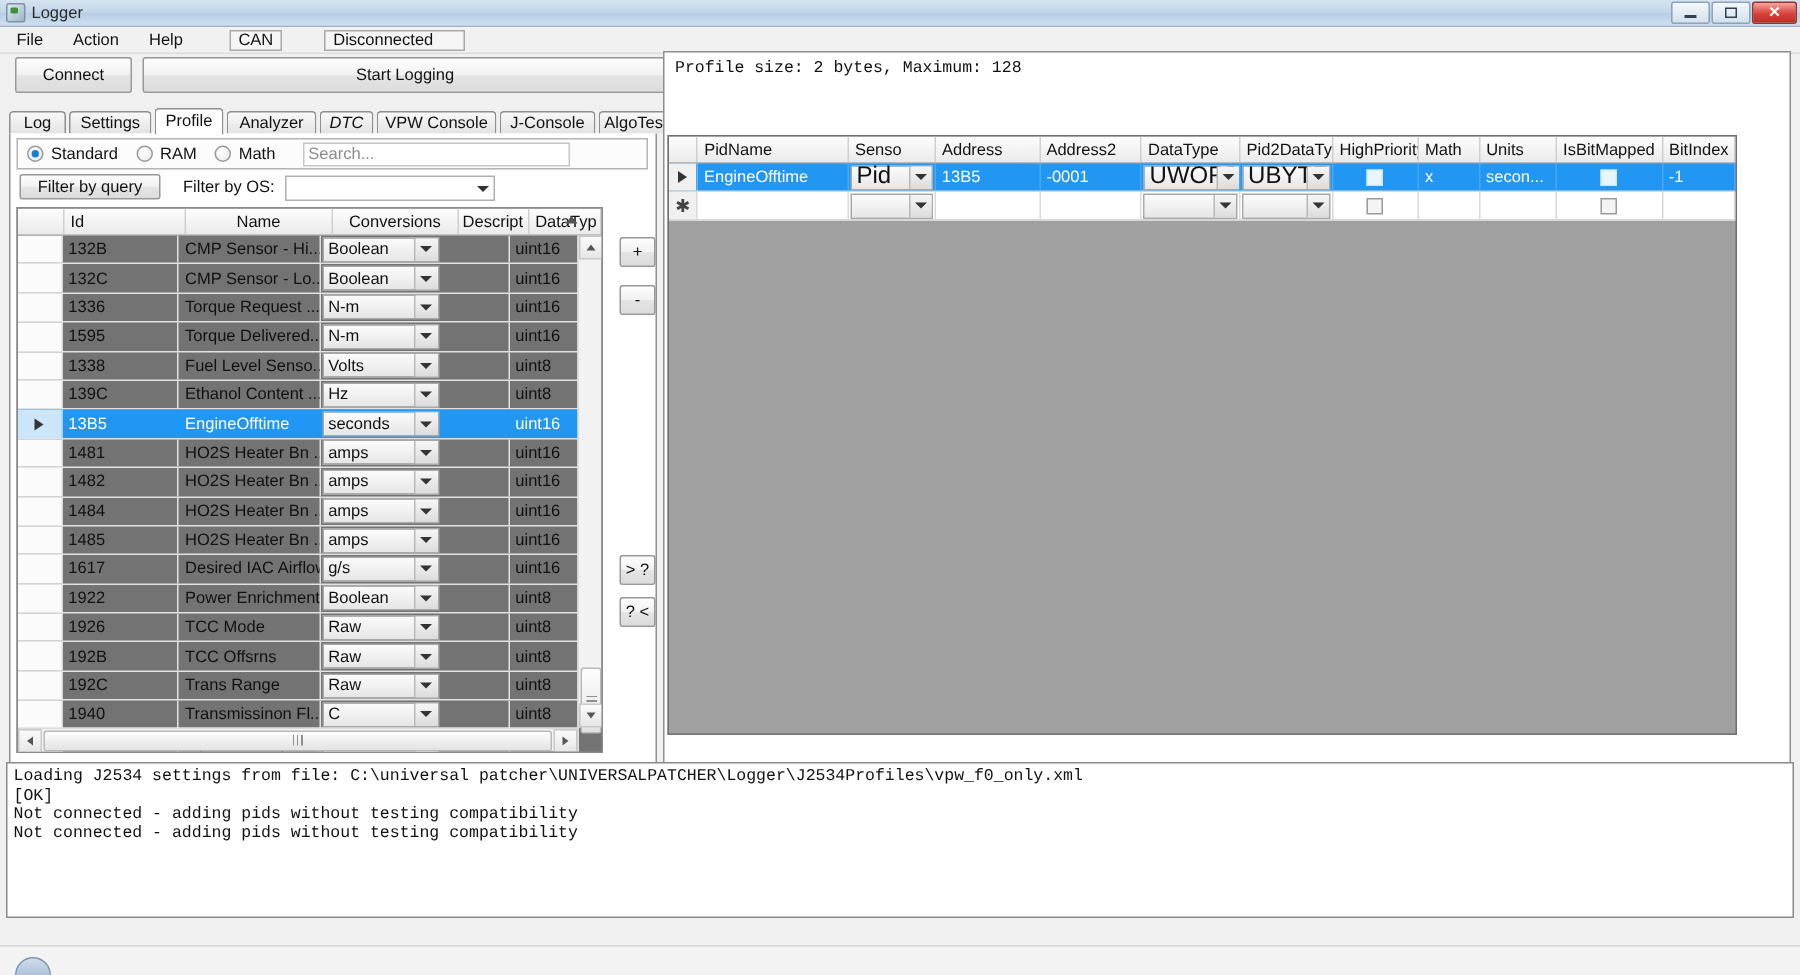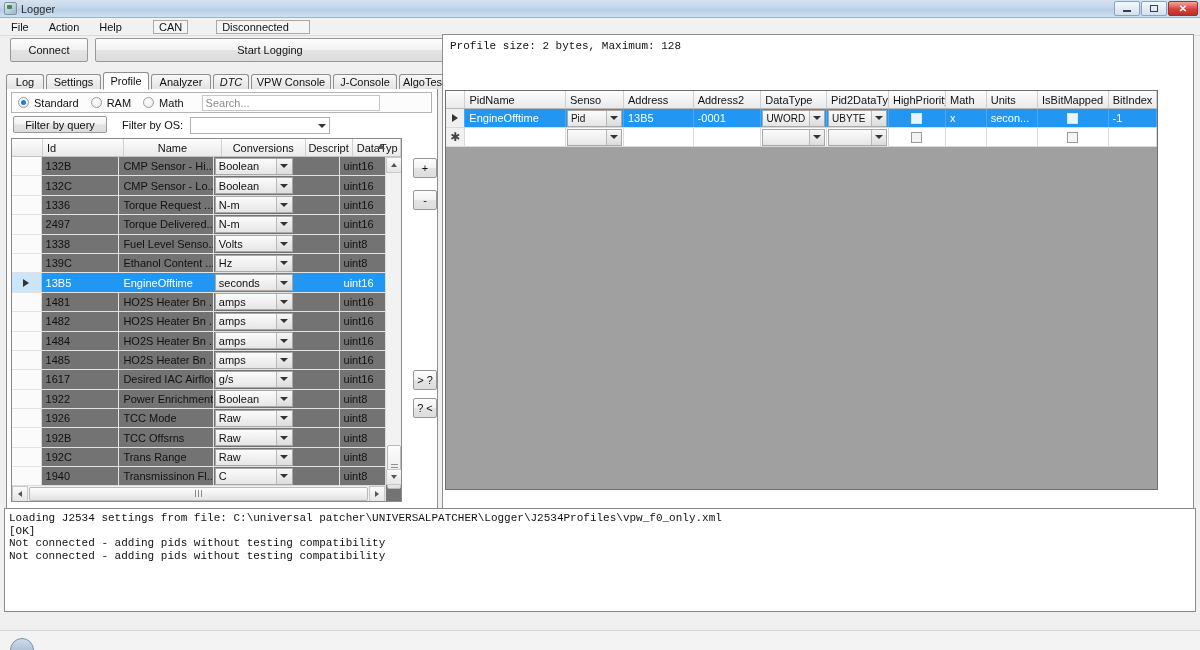--- a/index.html
+++ b/index.html
@@ -242,21 +242,21 @@
   .rrow { display:flex; height:19px; align-items:center; background:#ffffff;
           border-bottom:1px solid #d9d9d9; }
   .rrow.sel { background:#2196f3; }
   .rc { height:100%; display:flex; align-items:center; font-size:11px; color:#111;
         border-right:1px solid #dadada; padding-left:4px; overflow:hidden; white-space:nowrap; }
   .rrow.sel .rc { color:#ffffff; border-right-color:#49a9f5; }
   .rccombo {
     height:17px; margin:0 1px; border:1px solid #a8a8a8;
     background: linear-gradient(180deg,#fbfbfb,#e6e6e6);
     position:relative; display:flex; align-items:center;
-    font-size:10px; color:#111; padding-left:3px;
+    font-size:16px; color:#111; padding-left:3px;
   }
   .rccombo .ccarrow {
     position:absolute; right:0; top:0; width:15px; height:100%;
     border-left:1px solid #b8b8b8;
     background: linear-gradient(180deg,#f6f6f6,#dcdcdc);
     display:flex; align-items:center; justify-content:center;
   }
   .rccombo .ccarrow i {
     width:0;height:0;border-left:4px solid transparent;border-right:4px solid transparent;
     border-top:4px solid #333; display:block;
@@ -399,21 +399,21 @@
                 <span class="ccarrow">
                   <i></i>
                 </span>
               </div>
             </div>
             <div class="lc c-desc"></div>
             <div class="lc c-dt">uint16</div>
           </div>
           <div class="lrow">
             <div class="lc c-sel"></div>
-            <div class="lc c-id">2497</div>
+            <div class="lc c-id">1595</div>
             <div class="lc c-name">Torque Delivered...</div>
             <div class="lc c-conv">
               <div class="cellcombo">
                 <span>N-m</span>
                 <span class="ccarrow">
                   <i></i>
                 </span>
               </div>
             </div>
             <div class="lc c-desc"></div>

